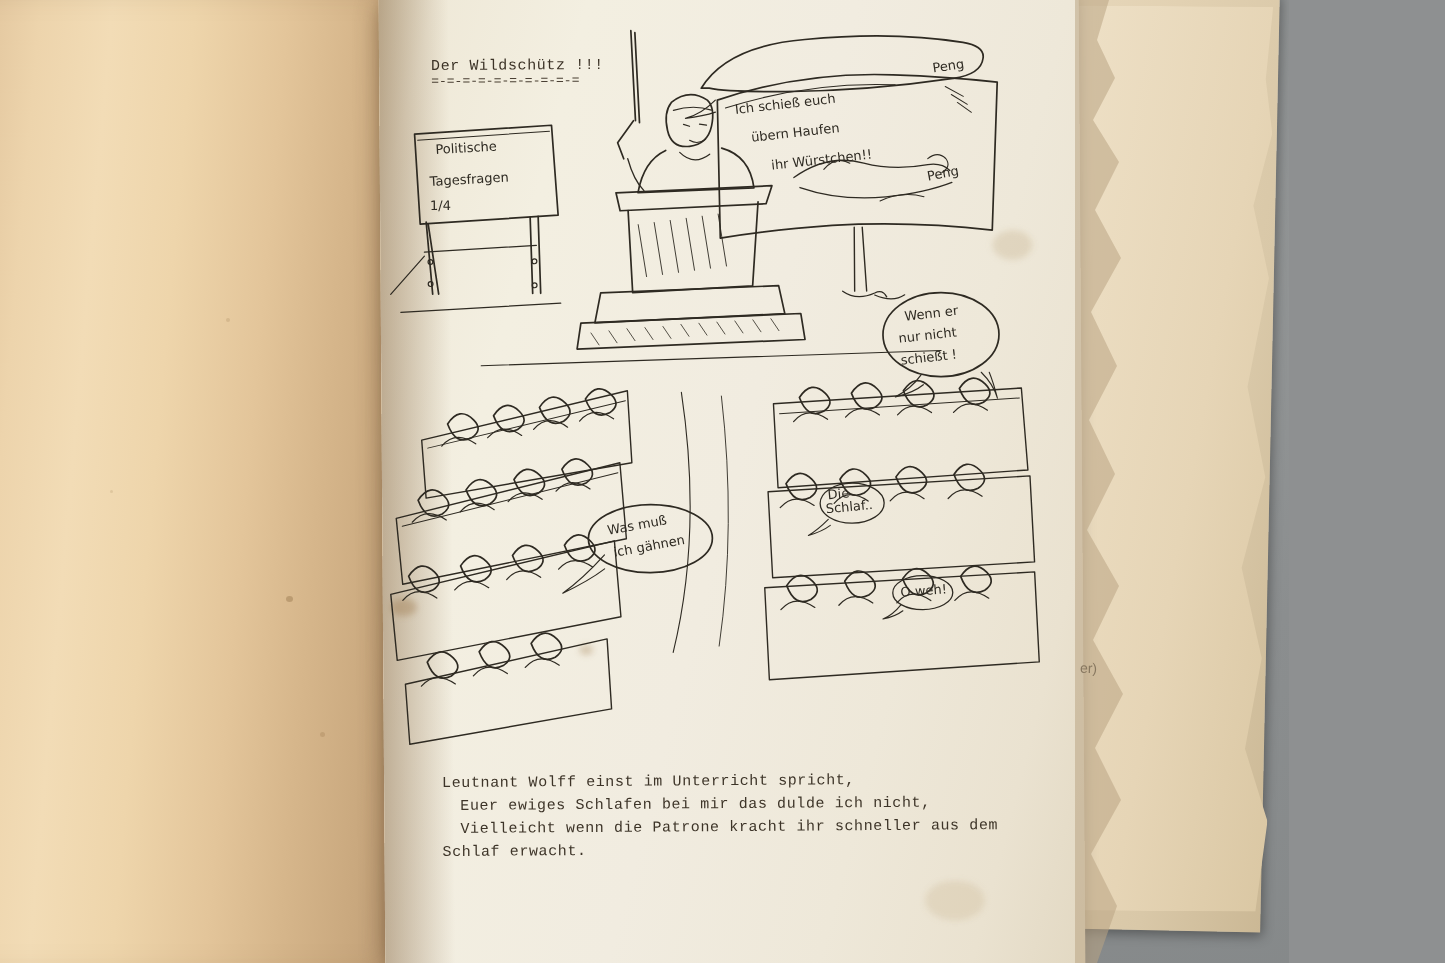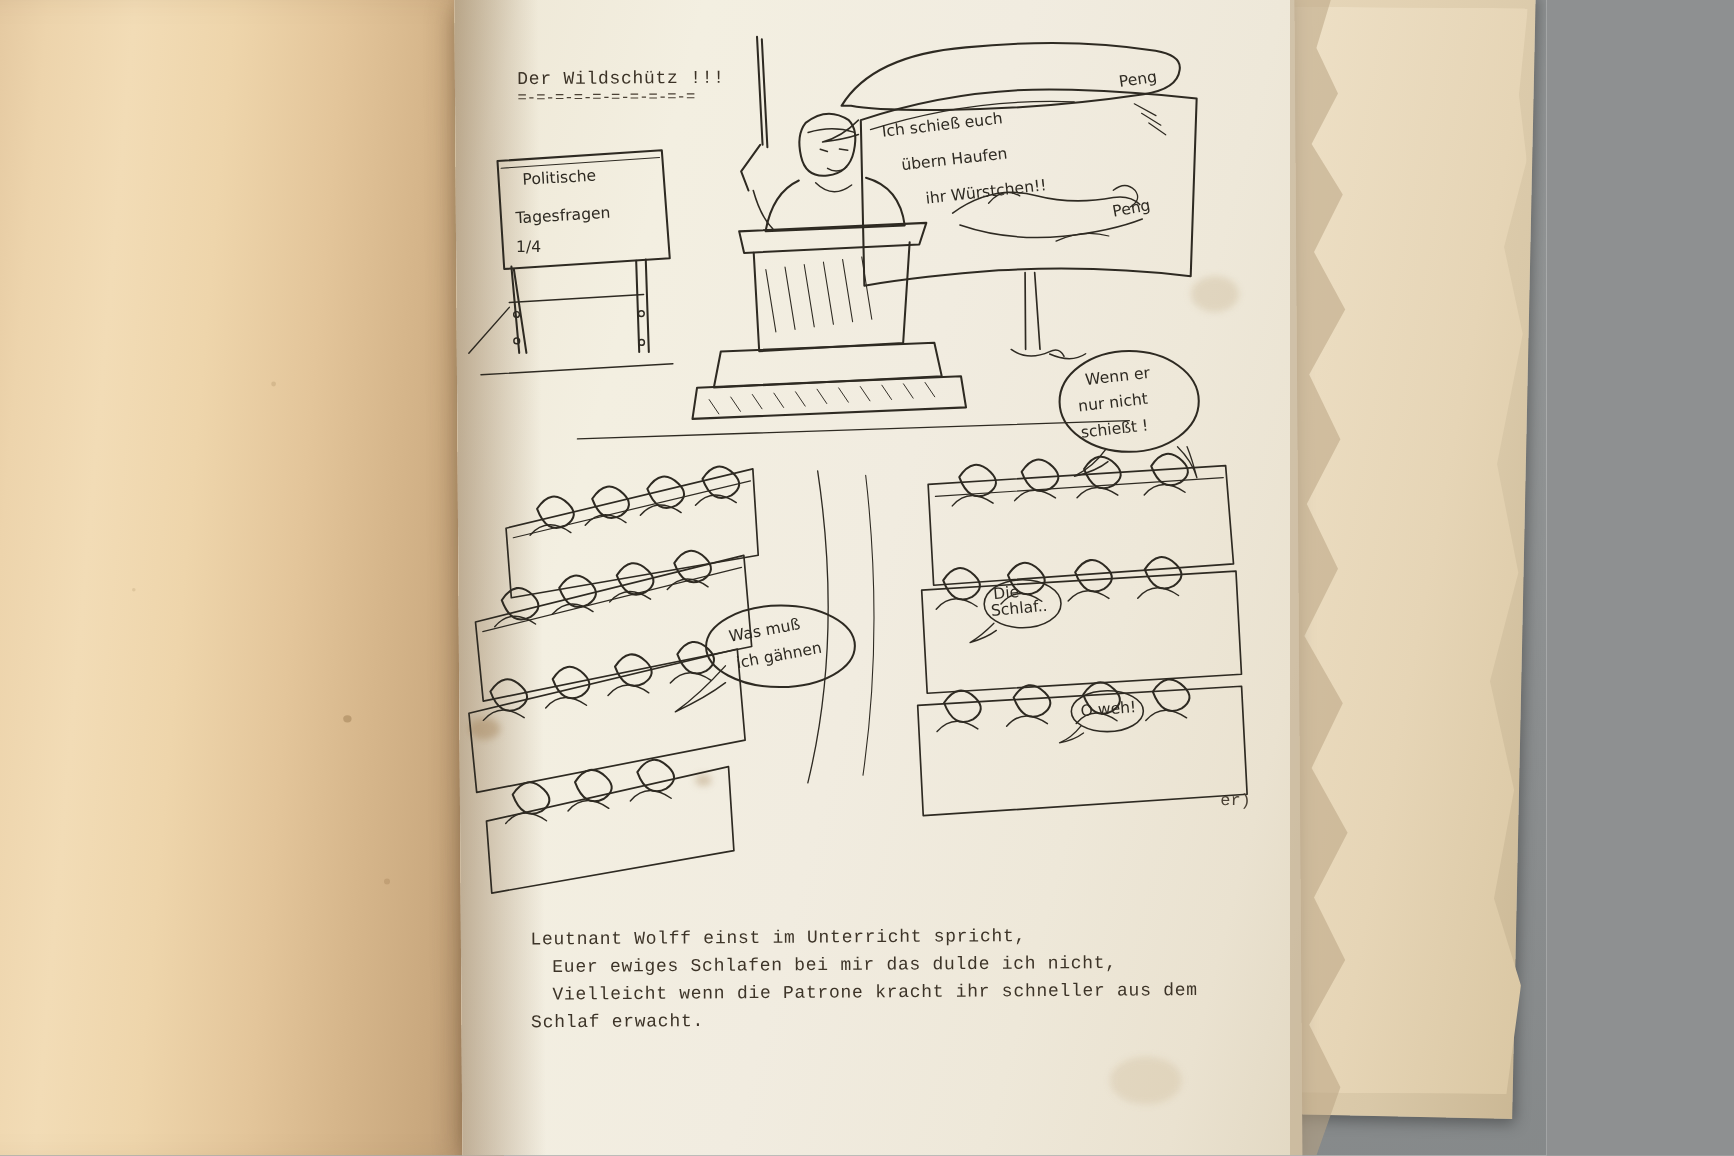--- a/index.html
+++ b/index.html
@@ -11,21 +11,21 @@
     width: 1445px;
     height: 963px;
     overflow: hidden;
     font-family: "Liberation Sans", sans-serif;
   }
 
   #scene {
     position: relative;
     width: 1289px;
     height: 963px;
-    background: #e5e5e5;
+    background: #f97316;
     overflow: hidden;
   }
 
   
   .backdrop {
     position: absolute;
     inset: 0;
     background:
       radial-gradient(circle at 78% 20%, #9a9d9d 0%, #8b8e8f 40%, #7e8283 100%);
   }
@@ -127,23 +127,23 @@
     width: 600px;
     font-size: 15px;
     line-height: 23px;
     color: #3d3428;
   }
   #caption div { white-space: nowrap; }
   #caption div.indent { padding-left: 18px; }
 
   #margin-note {
     position: absolute;
-    left: 1017px;
+    left: 1080px;
     top: 660px;
-    font-family: Liberation Mono, monospace;
+    font-family: Liberation Sans, sans-serif;
     font-size: 14px;
     color: #4a4135;
     transform: rotate(1deg);
   }
 
   
   #ink {
     position: absolute;
     left: 0; top: 0;
     width: 700px;

